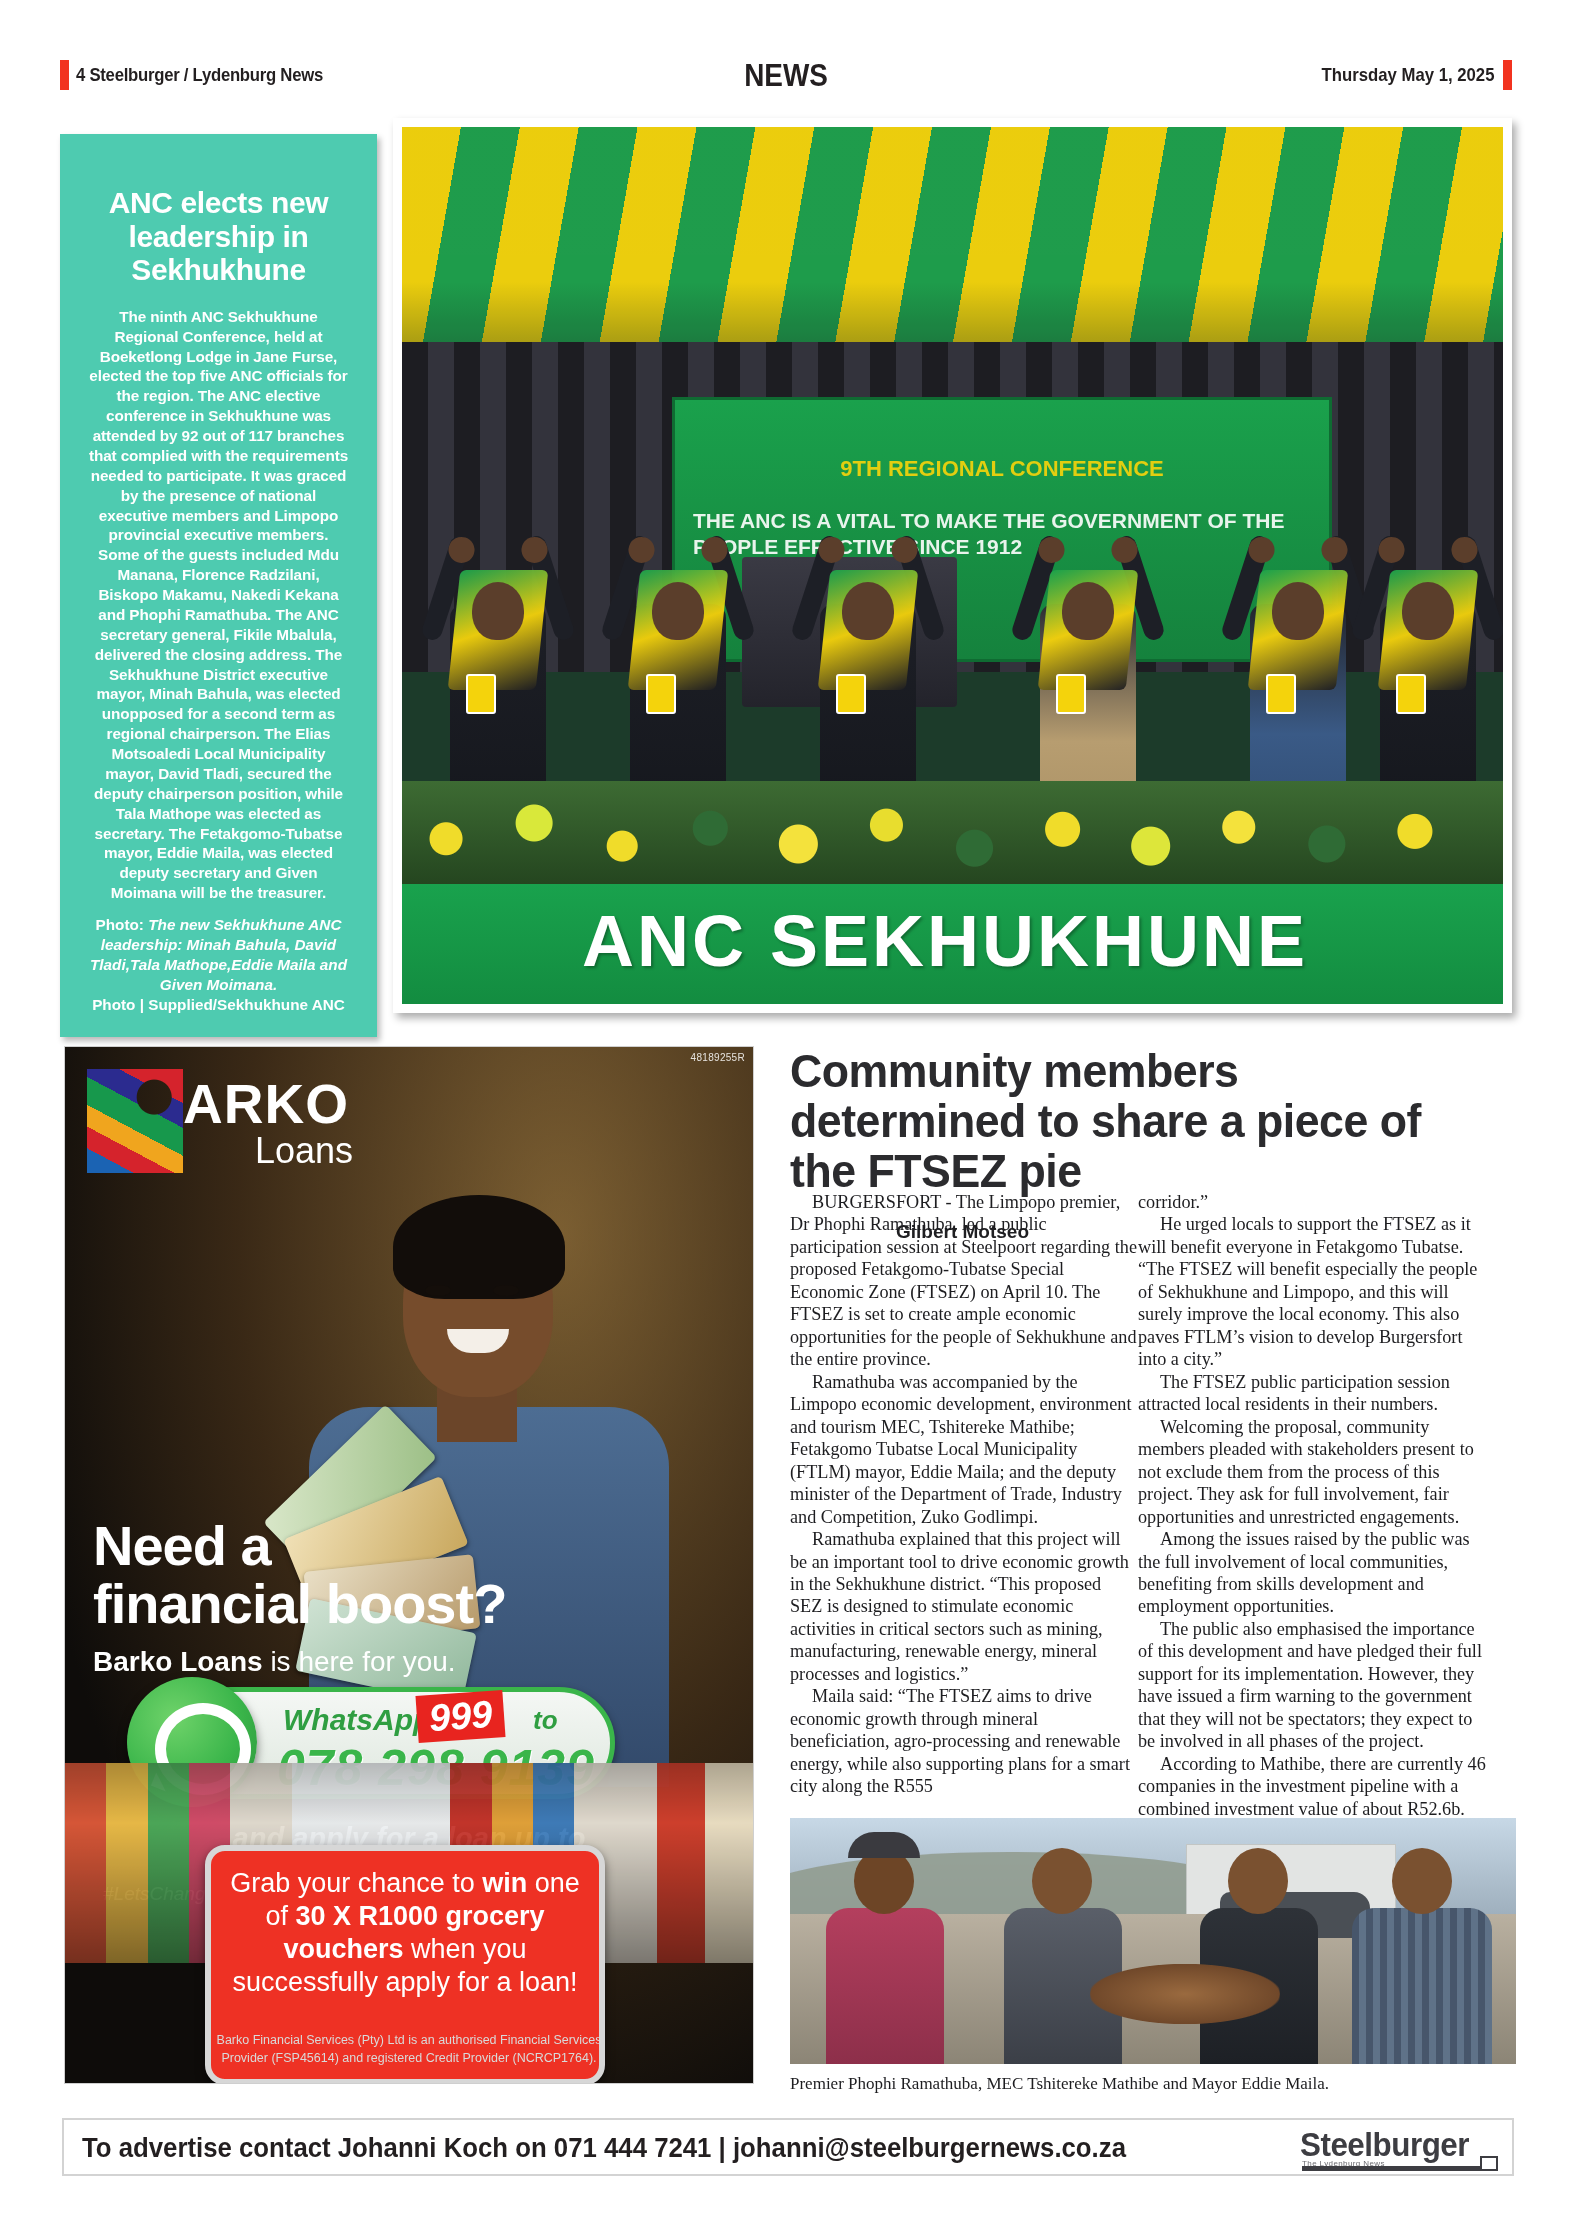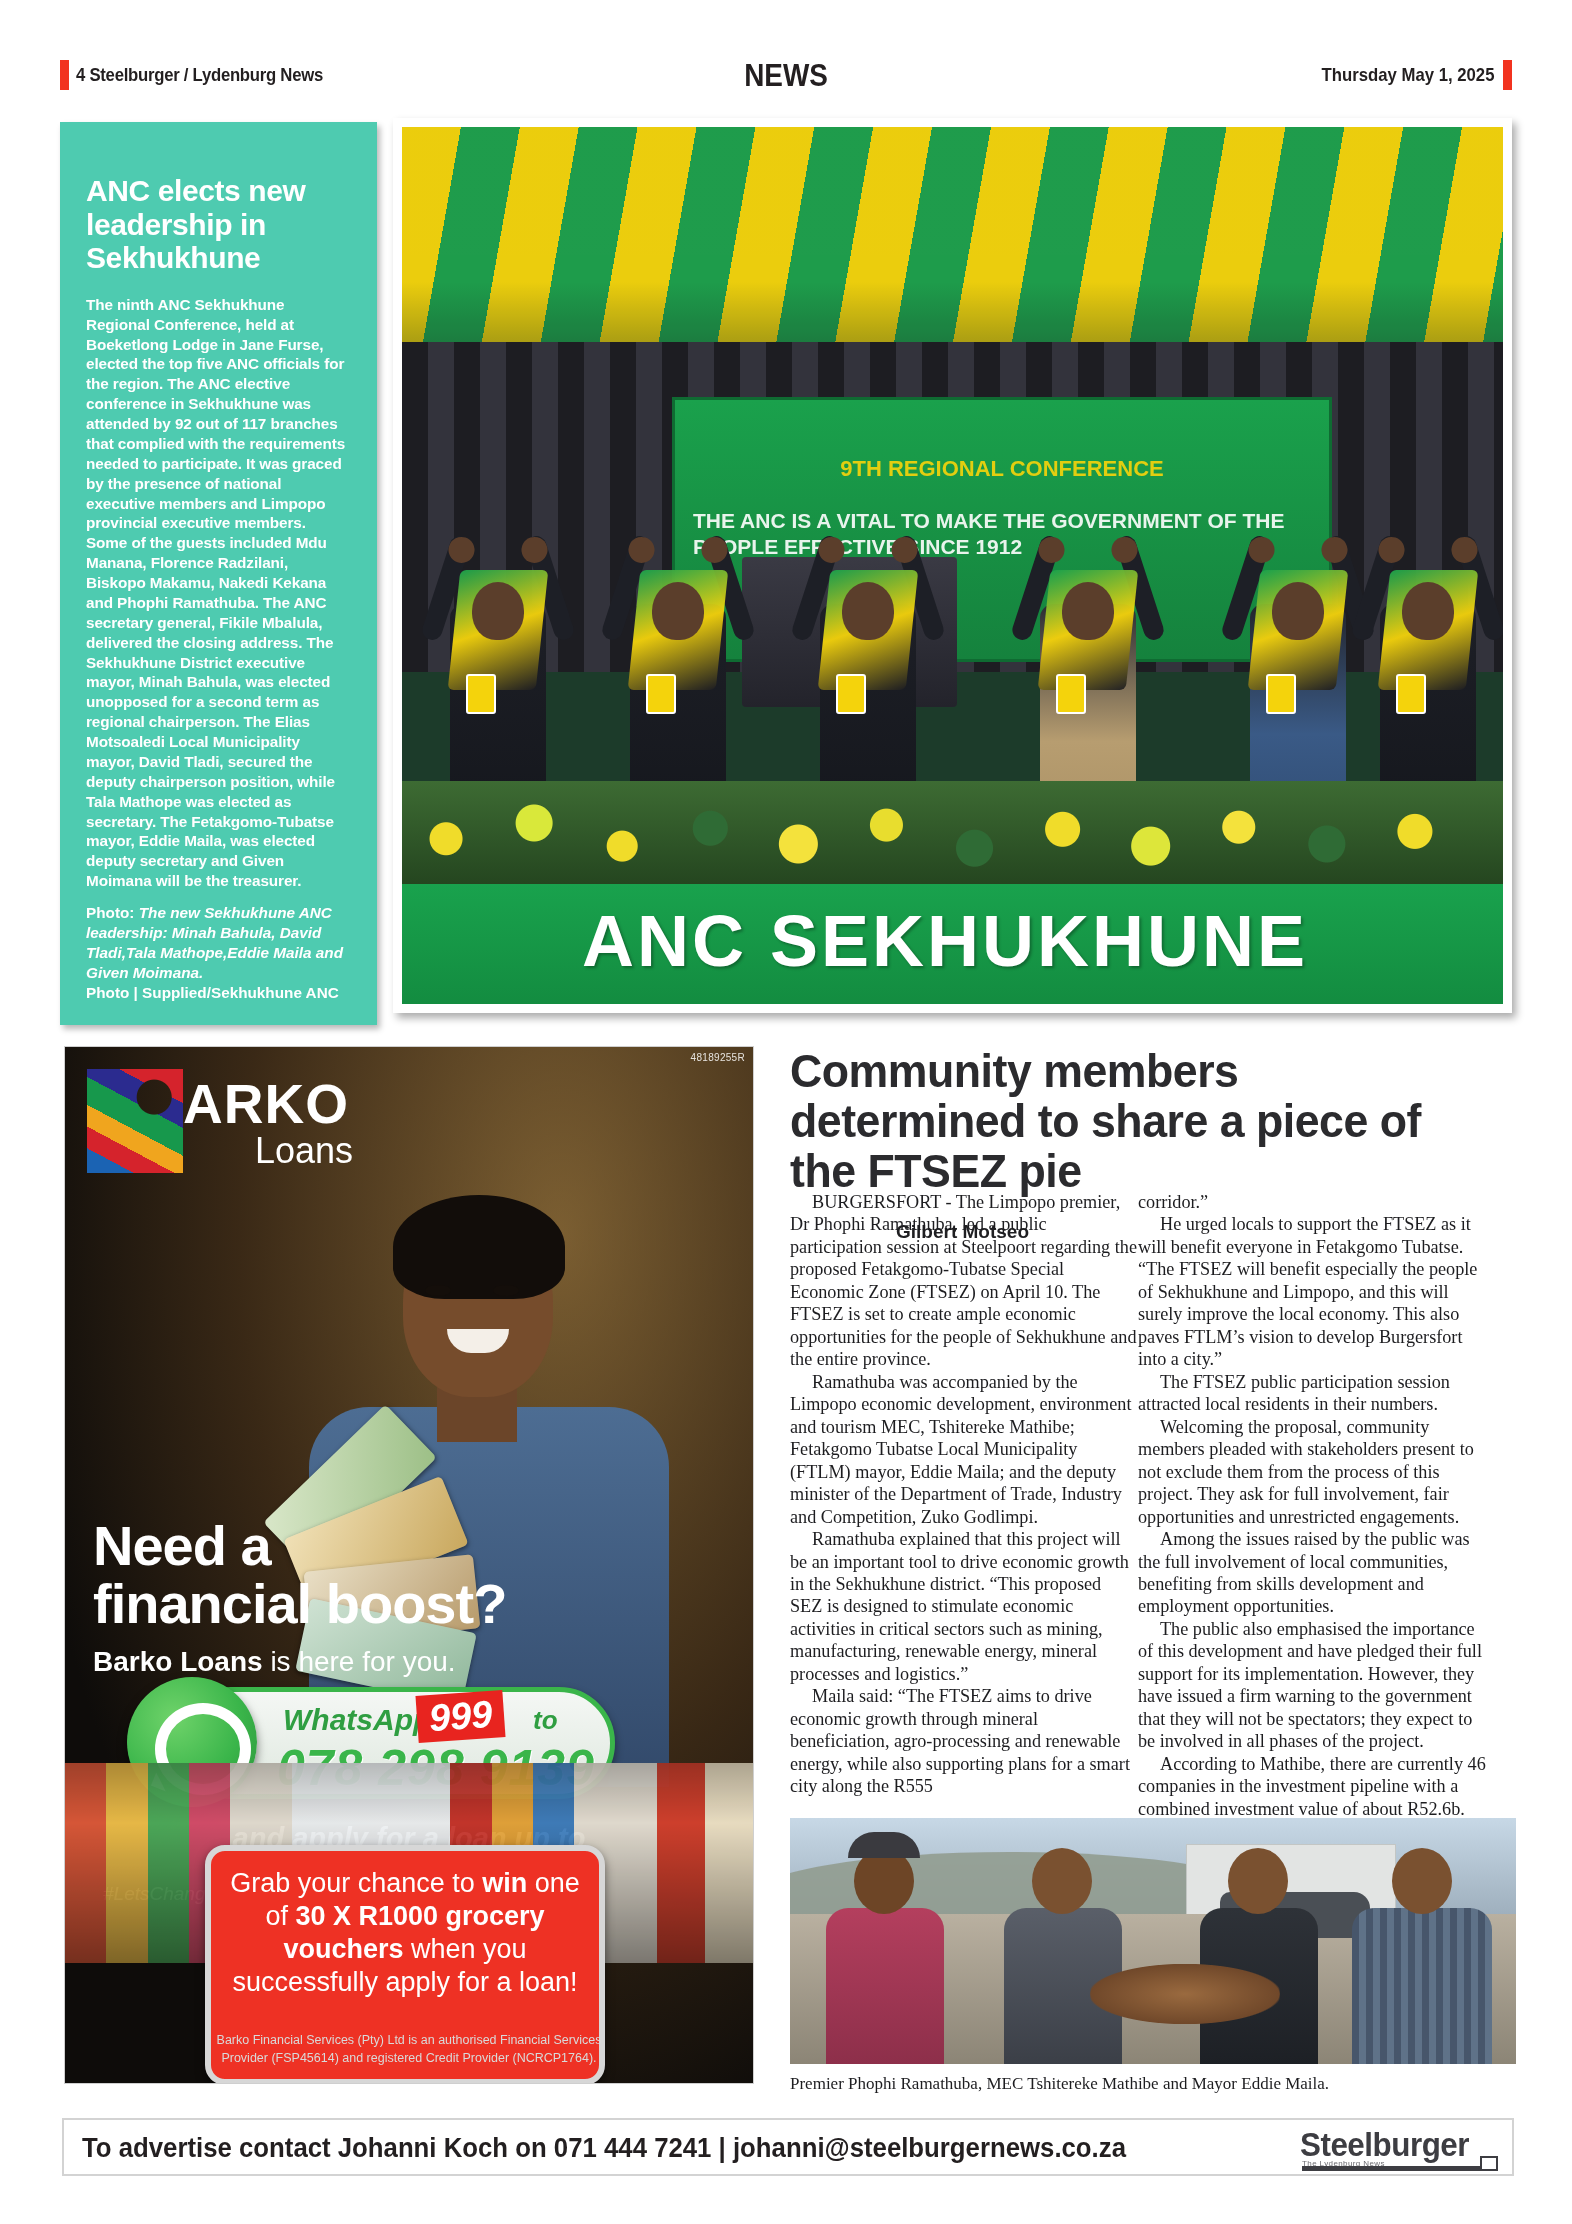--- a/index.html
+++ b/index.html
@@ -41,25 +41,26 @@
     position: absolute; right: 18px; top: 6px;
     font-size: 19px; font-weight: bold; color: #231f20;
     transform: scaleX(0.88); transform-origin: right center;
   }
 
   
   .topstory {
     position: absolute; left: 60px; top: 118px; width: 1452px; height: 910px;
   }
   .teal-panel {
-    position: absolute; left: 0; top: 4px; width: 317px; height: 903px;
+    position: absolute; left: 0; top: 16px; width: 317px; height: 903px;
     background: #4ecbb0;
     box-shadow: 3px 4px 6px rgba(0,0,0,0.28);
     padding: 52px 26px 14px 26px;
     color: #ffffff;
+    text-align: center;
   }
   .teal-head {
     font-size: 30px; font-weight: bold; line-height: 1.12;
     margin: 0 0 20px 0; letter-spacing: -0.4px;
   }
   .teal-body {
     font-size: 15.3px; font-weight: bold; line-height: 1.30;
     letter-spacing: -0.1px;
   }
   .teal-caption {

